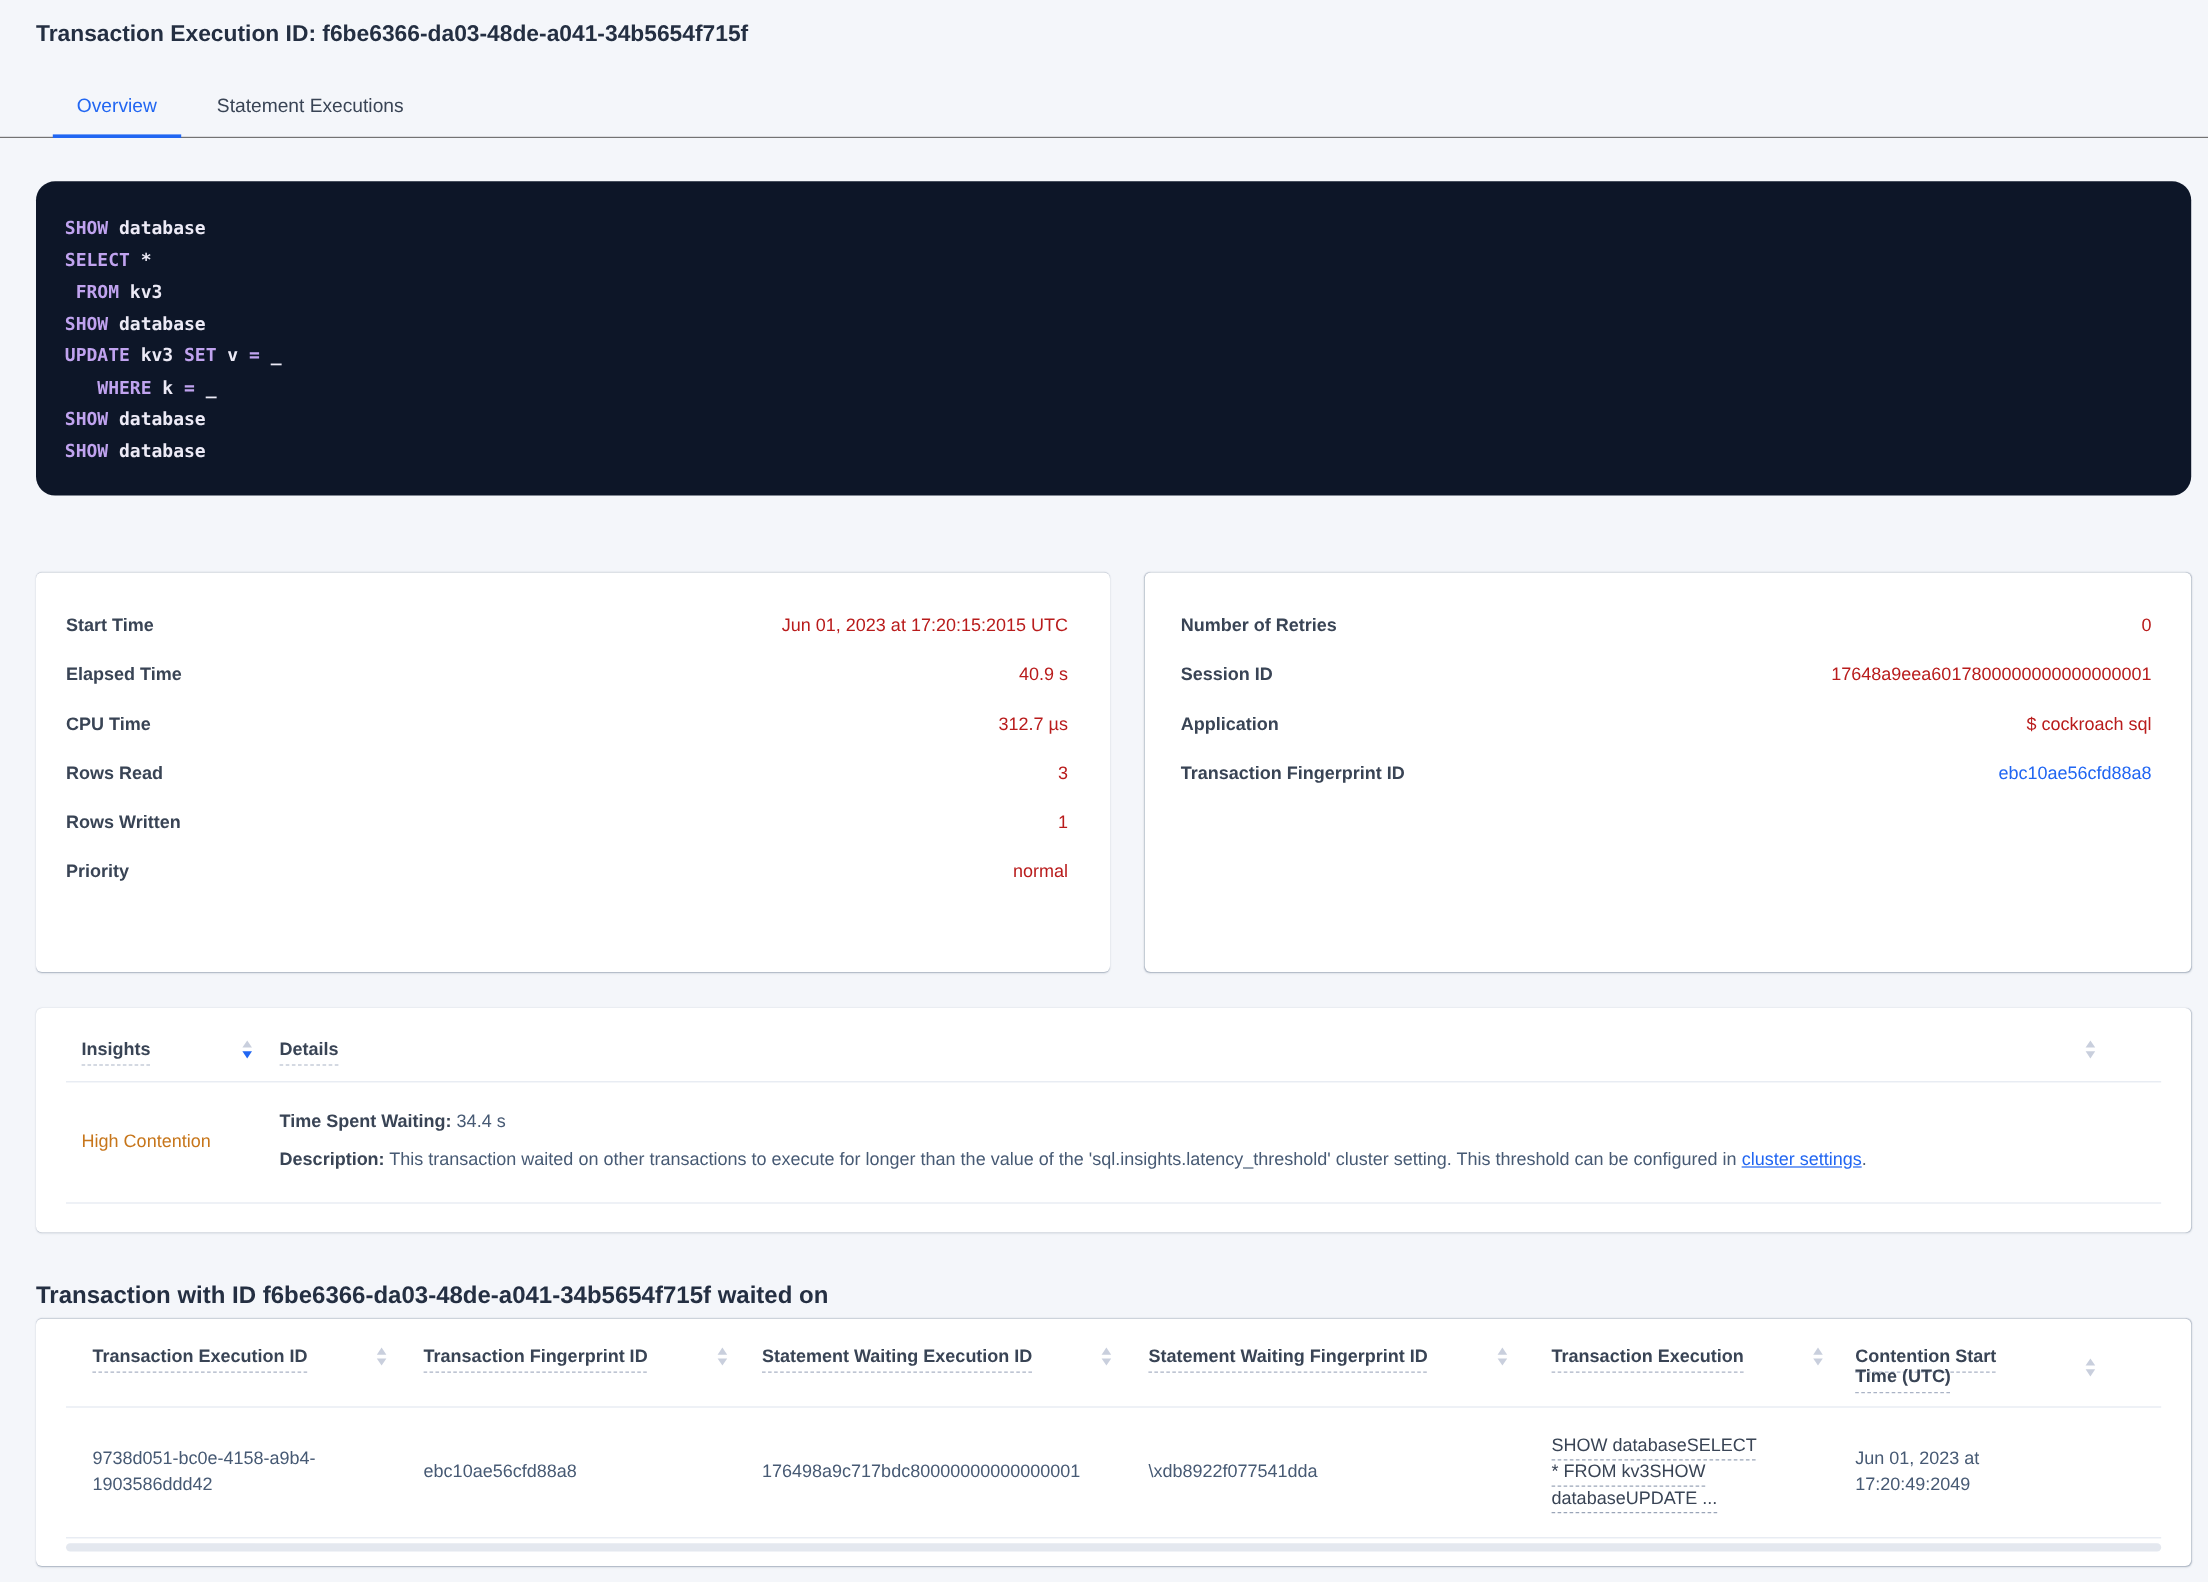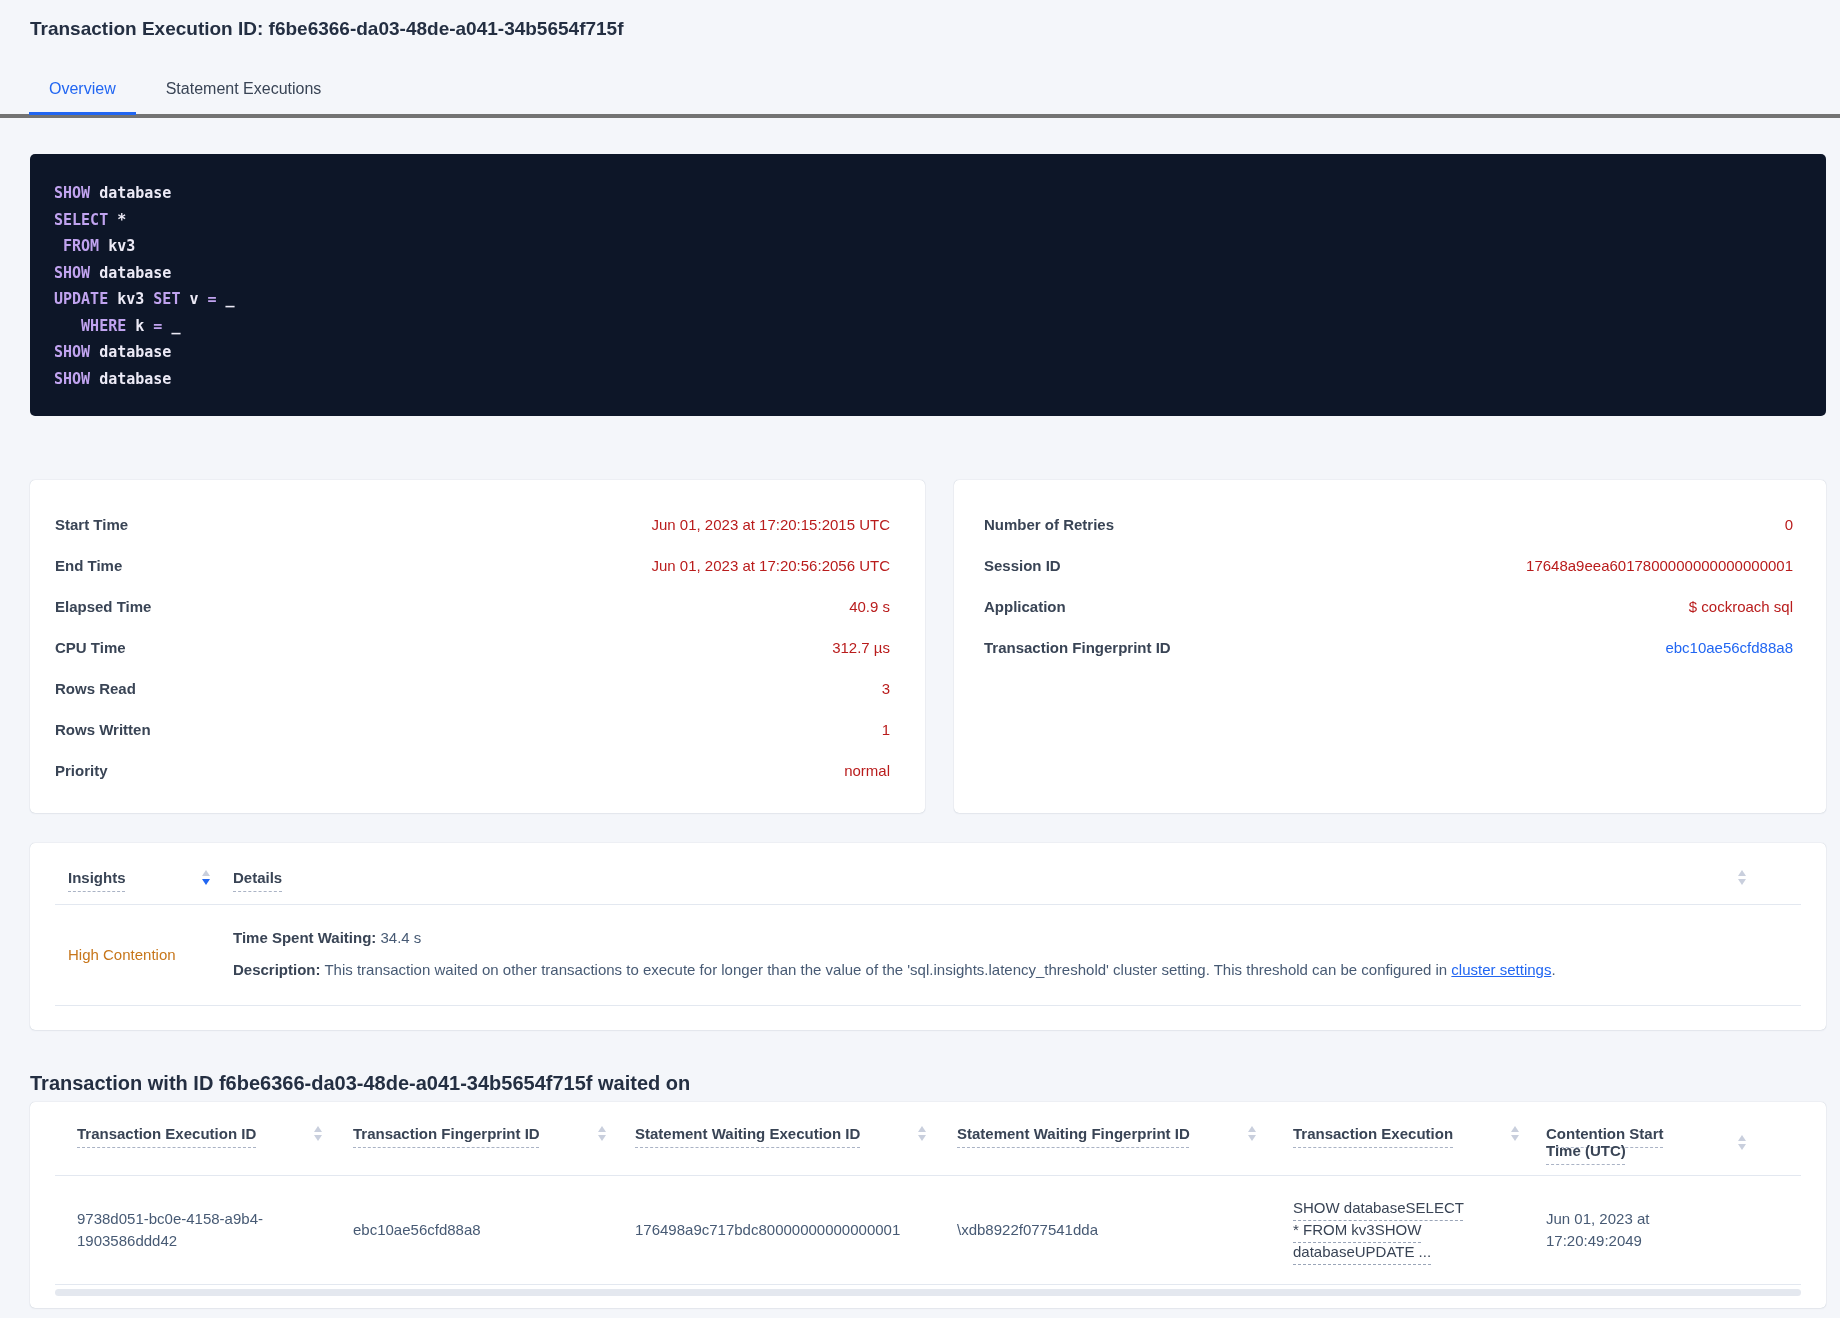--- a/index.html
+++ b/index.html
@@ -17,22 +17,22 @@
     border-radius:5px;
     box-shadow:0 0 1px rgba(60,80,110,0.35), 0 1px 2px rgba(60,80,110,0.06);
   }
   
   .page-title{
     margin:16px 0 0 30px;
     font-size:19px;line-height:26px;font-weight:700;color:#242f42;
   }
   .tabs{
     margin:30px 0 0 0;
-    padding-left:29px;
-    border-bottom:4px solid #737373;
+    padding-left:44px;
+    border-bottom:1px solid #737373;
     display:flex;align-items:flex-end;
   }
   .tab{
     font-size:16px;
     padding:8px 20px 14px 20px;
     cursor:pointer;
     color:#394455;
     border-bottom:3px solid transparent;
     margin-bottom:-1px;
   }
@@ -40,21 +40,21 @@
     color:#2166f2;
     border-bottom-color:#2166f2;
   }
   .tab + .tab{margin-left:10px;}
   
   .code-box{
     margin:36px 0 0 30px;
     width:1796px;height:262px;
     box-sizing:border-box;
     background:#0d1628;
-    border-radius:5px;
+    border-radius:16px;
     padding:26px 24px;
   }
   .code-line{
     font-family:"DejaVu Sans Mono","Liberation Mono",monospace;
     font-size:15px;line-height:26.5px;
     font-weight:700;
     white-space:pre;
   }
   .code-line .kw{color:#c0a3ef;}
   .code-line .pl{color:#eceaf6;}
@@ -178,24 +178,20 @@
     <div class="code-line"><span class="kw">SHOW</span><span class="pl"> database</span></div>
   </div>
 
   <div class="panels">
     <div class="card panel left">
       <div class="panel-row">
           <span class="lbl">Start Time</span>
           <span class="val">Jun 01, 2023 at 17:20:15:2015 UTC</span>
         </div>
       <div class="panel-row">
-          <span class="lbl">End Time</span>
-          <span class="val">Jun 01, 2023 at 17:20:56:2056 UTC</span>
-        </div>
-      <div class="panel-row">
           <span class="lbl">Elapsed Time</span>
           <span class="val">40.9 s</span>
         </div>
       <div class="panel-row">
           <span class="lbl">CPU Time</span>
           <span class="val">312.7 µs</span>
         </div>
       <div class="panel-row">
           <span class="lbl">Rows Read</span>
           <span class="val">3</span>

